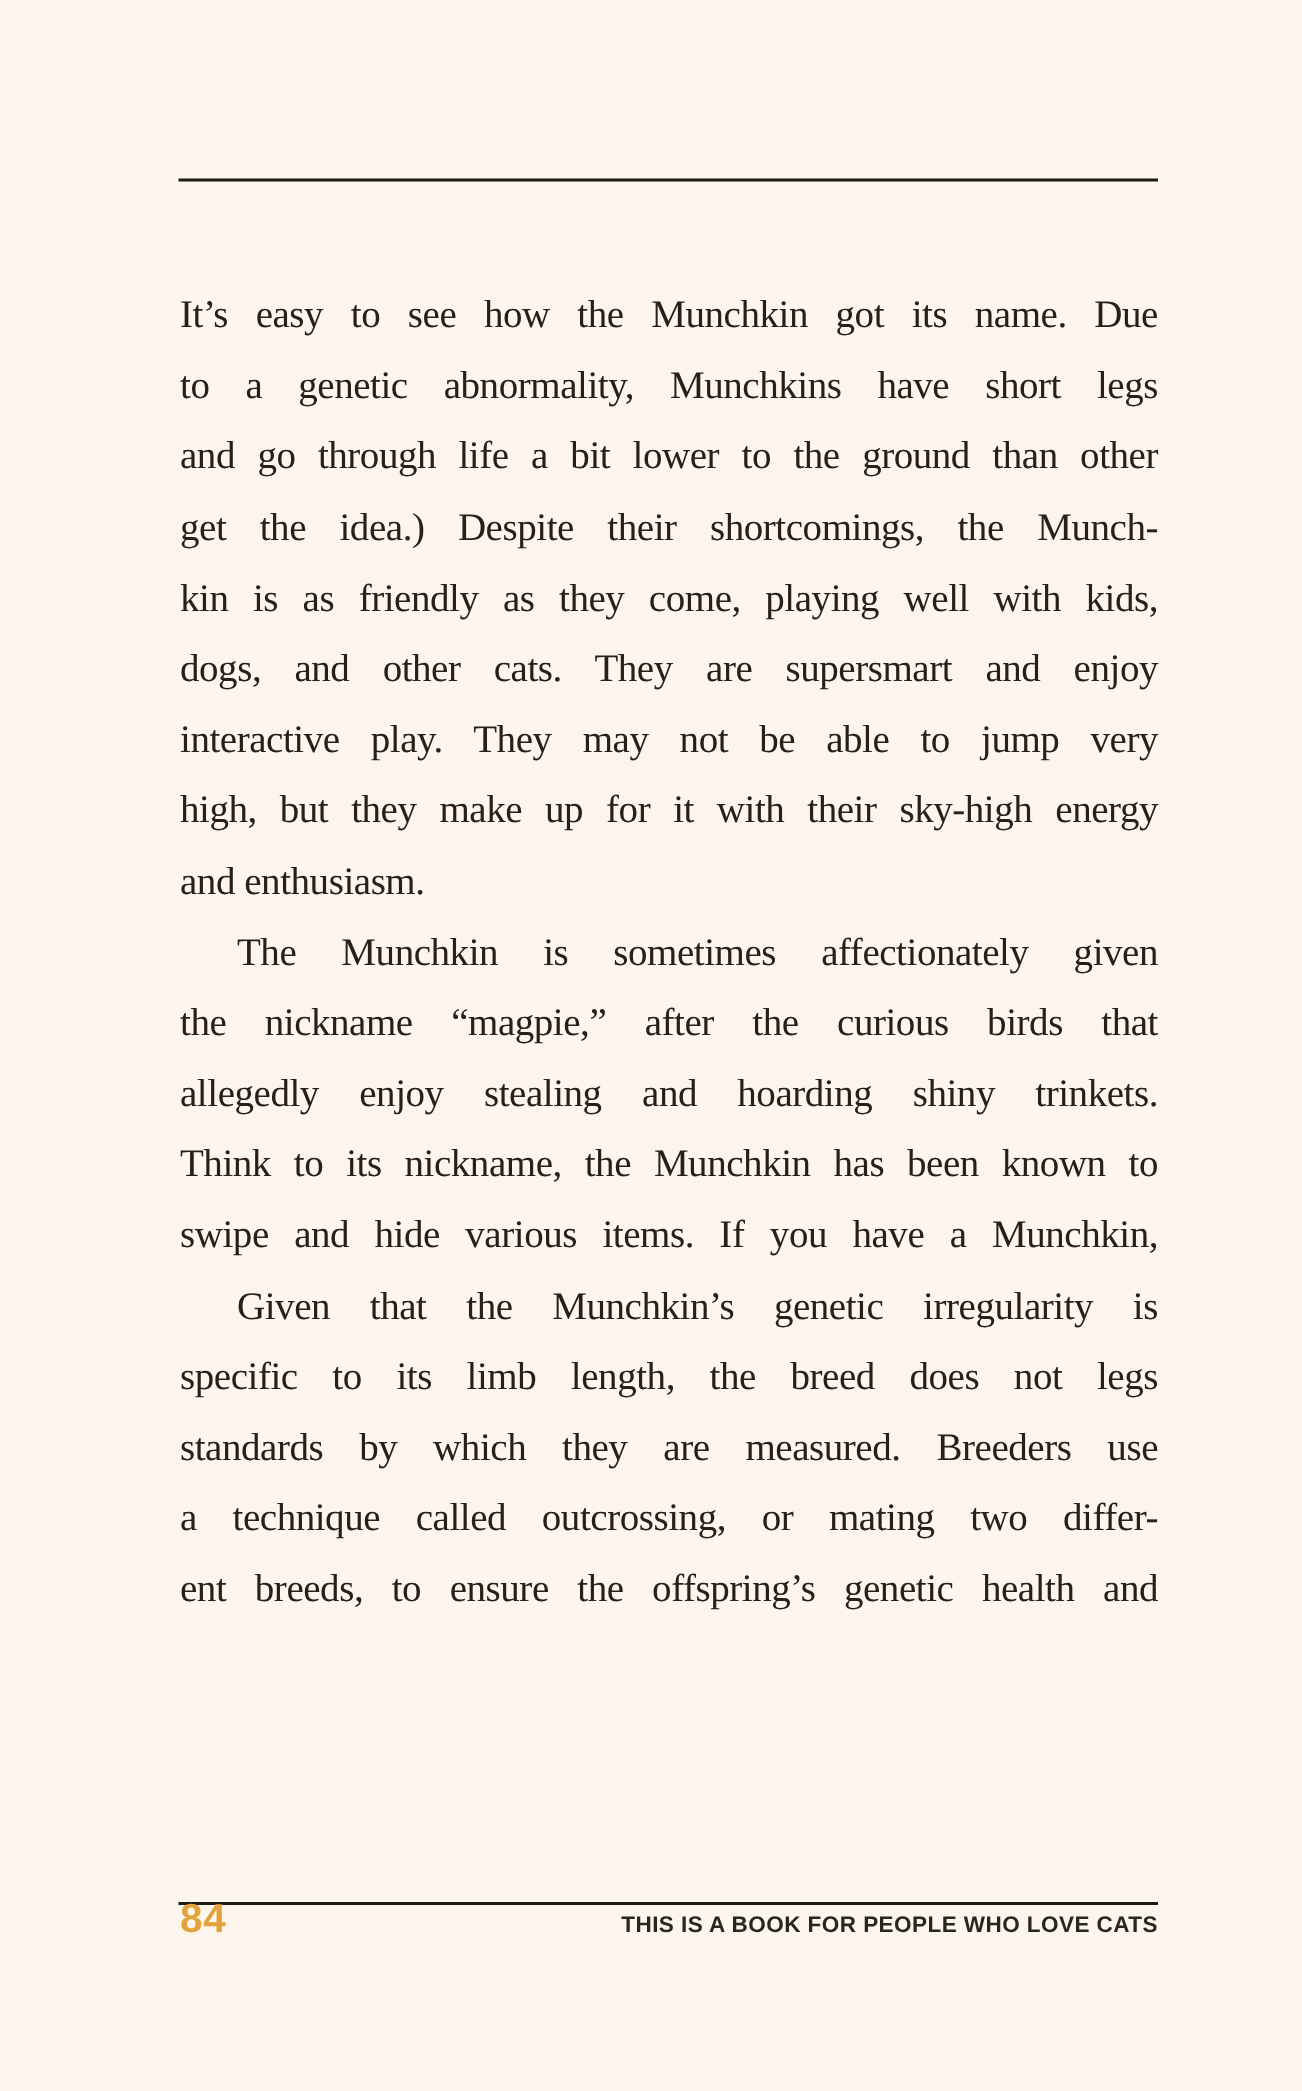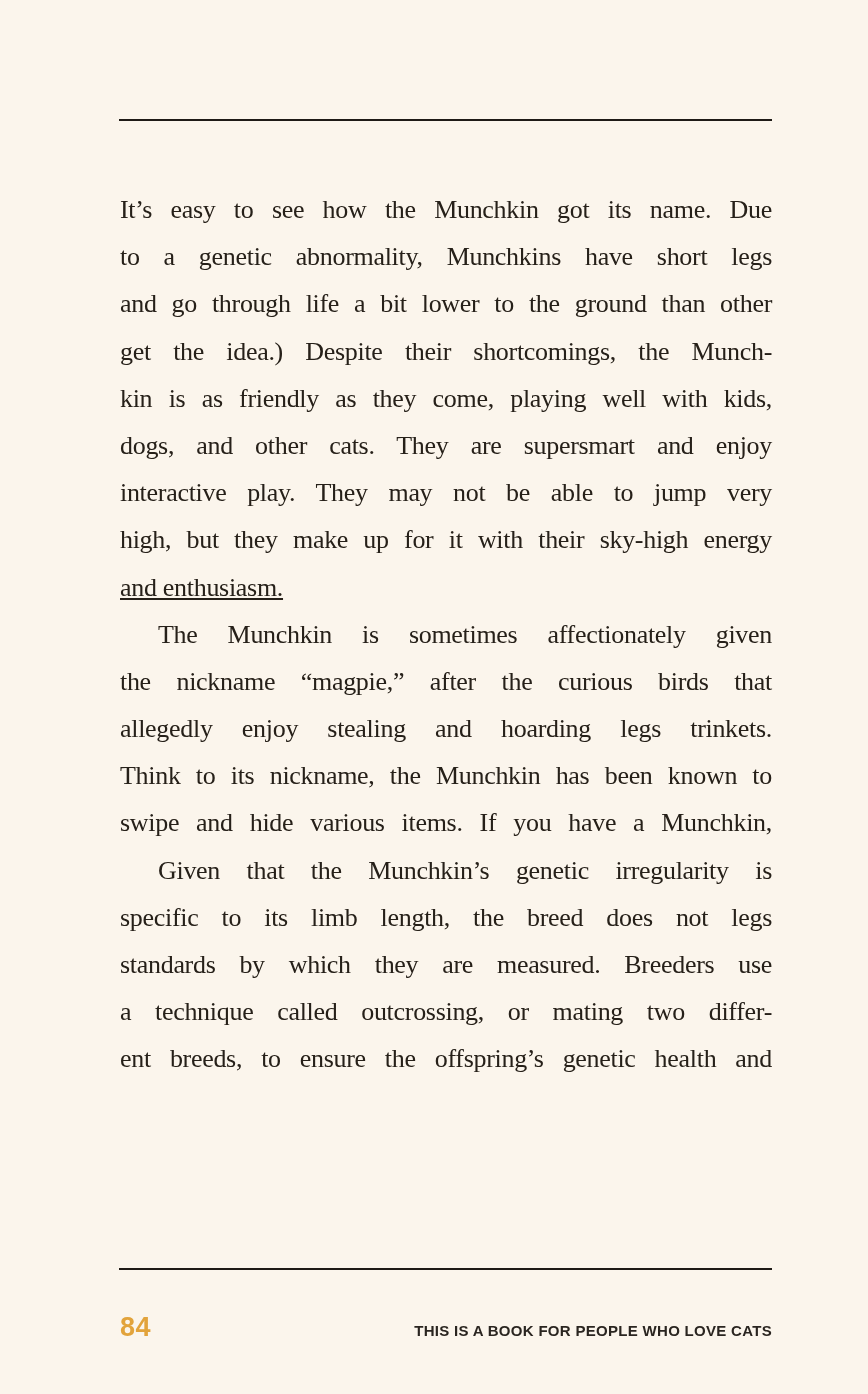--- a/index.html
+++ b/index.html
@@ -28,30 +28,29 @@
     font-size: 26px;
     letter-spacing: -0.3px;
   }
   .line {
     height: 47.2px;
     line-height: 47.2px;
     white-space: nowrap;
     text-align: justify;
     text-align-last: justify;
   }
-  .line.para-end { text-align-last: left; text-decoration: underline; }
+  .line.para-end { text-align-last: left; }
   .line.indent { text-indent: 38px; }
   .footer {
     position: absolute;
     left: 120px; right: 96px; top: 1264px;
     display: flex;
     justify-content: space-between;
     align-items: baseline;
     font-family: "Liberation Sans", sans-serif;
-    margin-top: 48px;
   }
   .page-number {
     color: var(--page-number-color, #E2A33B);
     font-size: 27px;
     font-weight: bold;
     letter-spacing: 0.5px;
   }
   .running-title {
     color: var(--footer-color, #2A2520);
     font-size: 15px;
@@ -70,21 +69,21 @@
       <div class="line">to a genetic abnormality, Munchkins have short legs</div>
       <div class="line">and go through life a bit lower to the ground than other</div>
       <div class="line">get the idea.) Despite their shortcomings, the Munch-</div>
       <div class="line">kin is as friendly as they come, playing well with kids,</div>
       <div class="line">dogs, and other cats. They are supersmart and enjoy</div>
       <div class="line">interactive play. They may not be able to jump very</div>
       <div class="line">high, but they make up for it with their sky-high energy</div>
       <div class="line para-end">and enthusiasm.</div>
       <div class="line indent">The Munchkin is sometimes affectionately given</div>
       <div class="line">the nickname “magpie,” after the curious birds that</div>
-      <div class="line">allegedly enjoy stealing and hoarding legs trinkets.</div>
+      <div class="line">allegedly enjoy stealing and hoarding shiny trinkets.</div>
       <div class="line">Think to its nickname, the Munchkin has been known to</div>
       <div class="line">swipe and hide various items. If you have a Munchkin,</div>
       <div class="line indent">Given that the Munchkin’s genetic irregularity is</div>
       <div class="line">specific to its limb length, the breed does not legs</div>
       <div class="line">standards by which they are measured. Breeders use</div>
       <div class="line">a technique called outcrossing, or mating two differ-</div>
       <div class="line">ent breeds, to ensure the offspring’s genetic health and</div>
     </div>
 
   <div class="rule bottom"></div>

